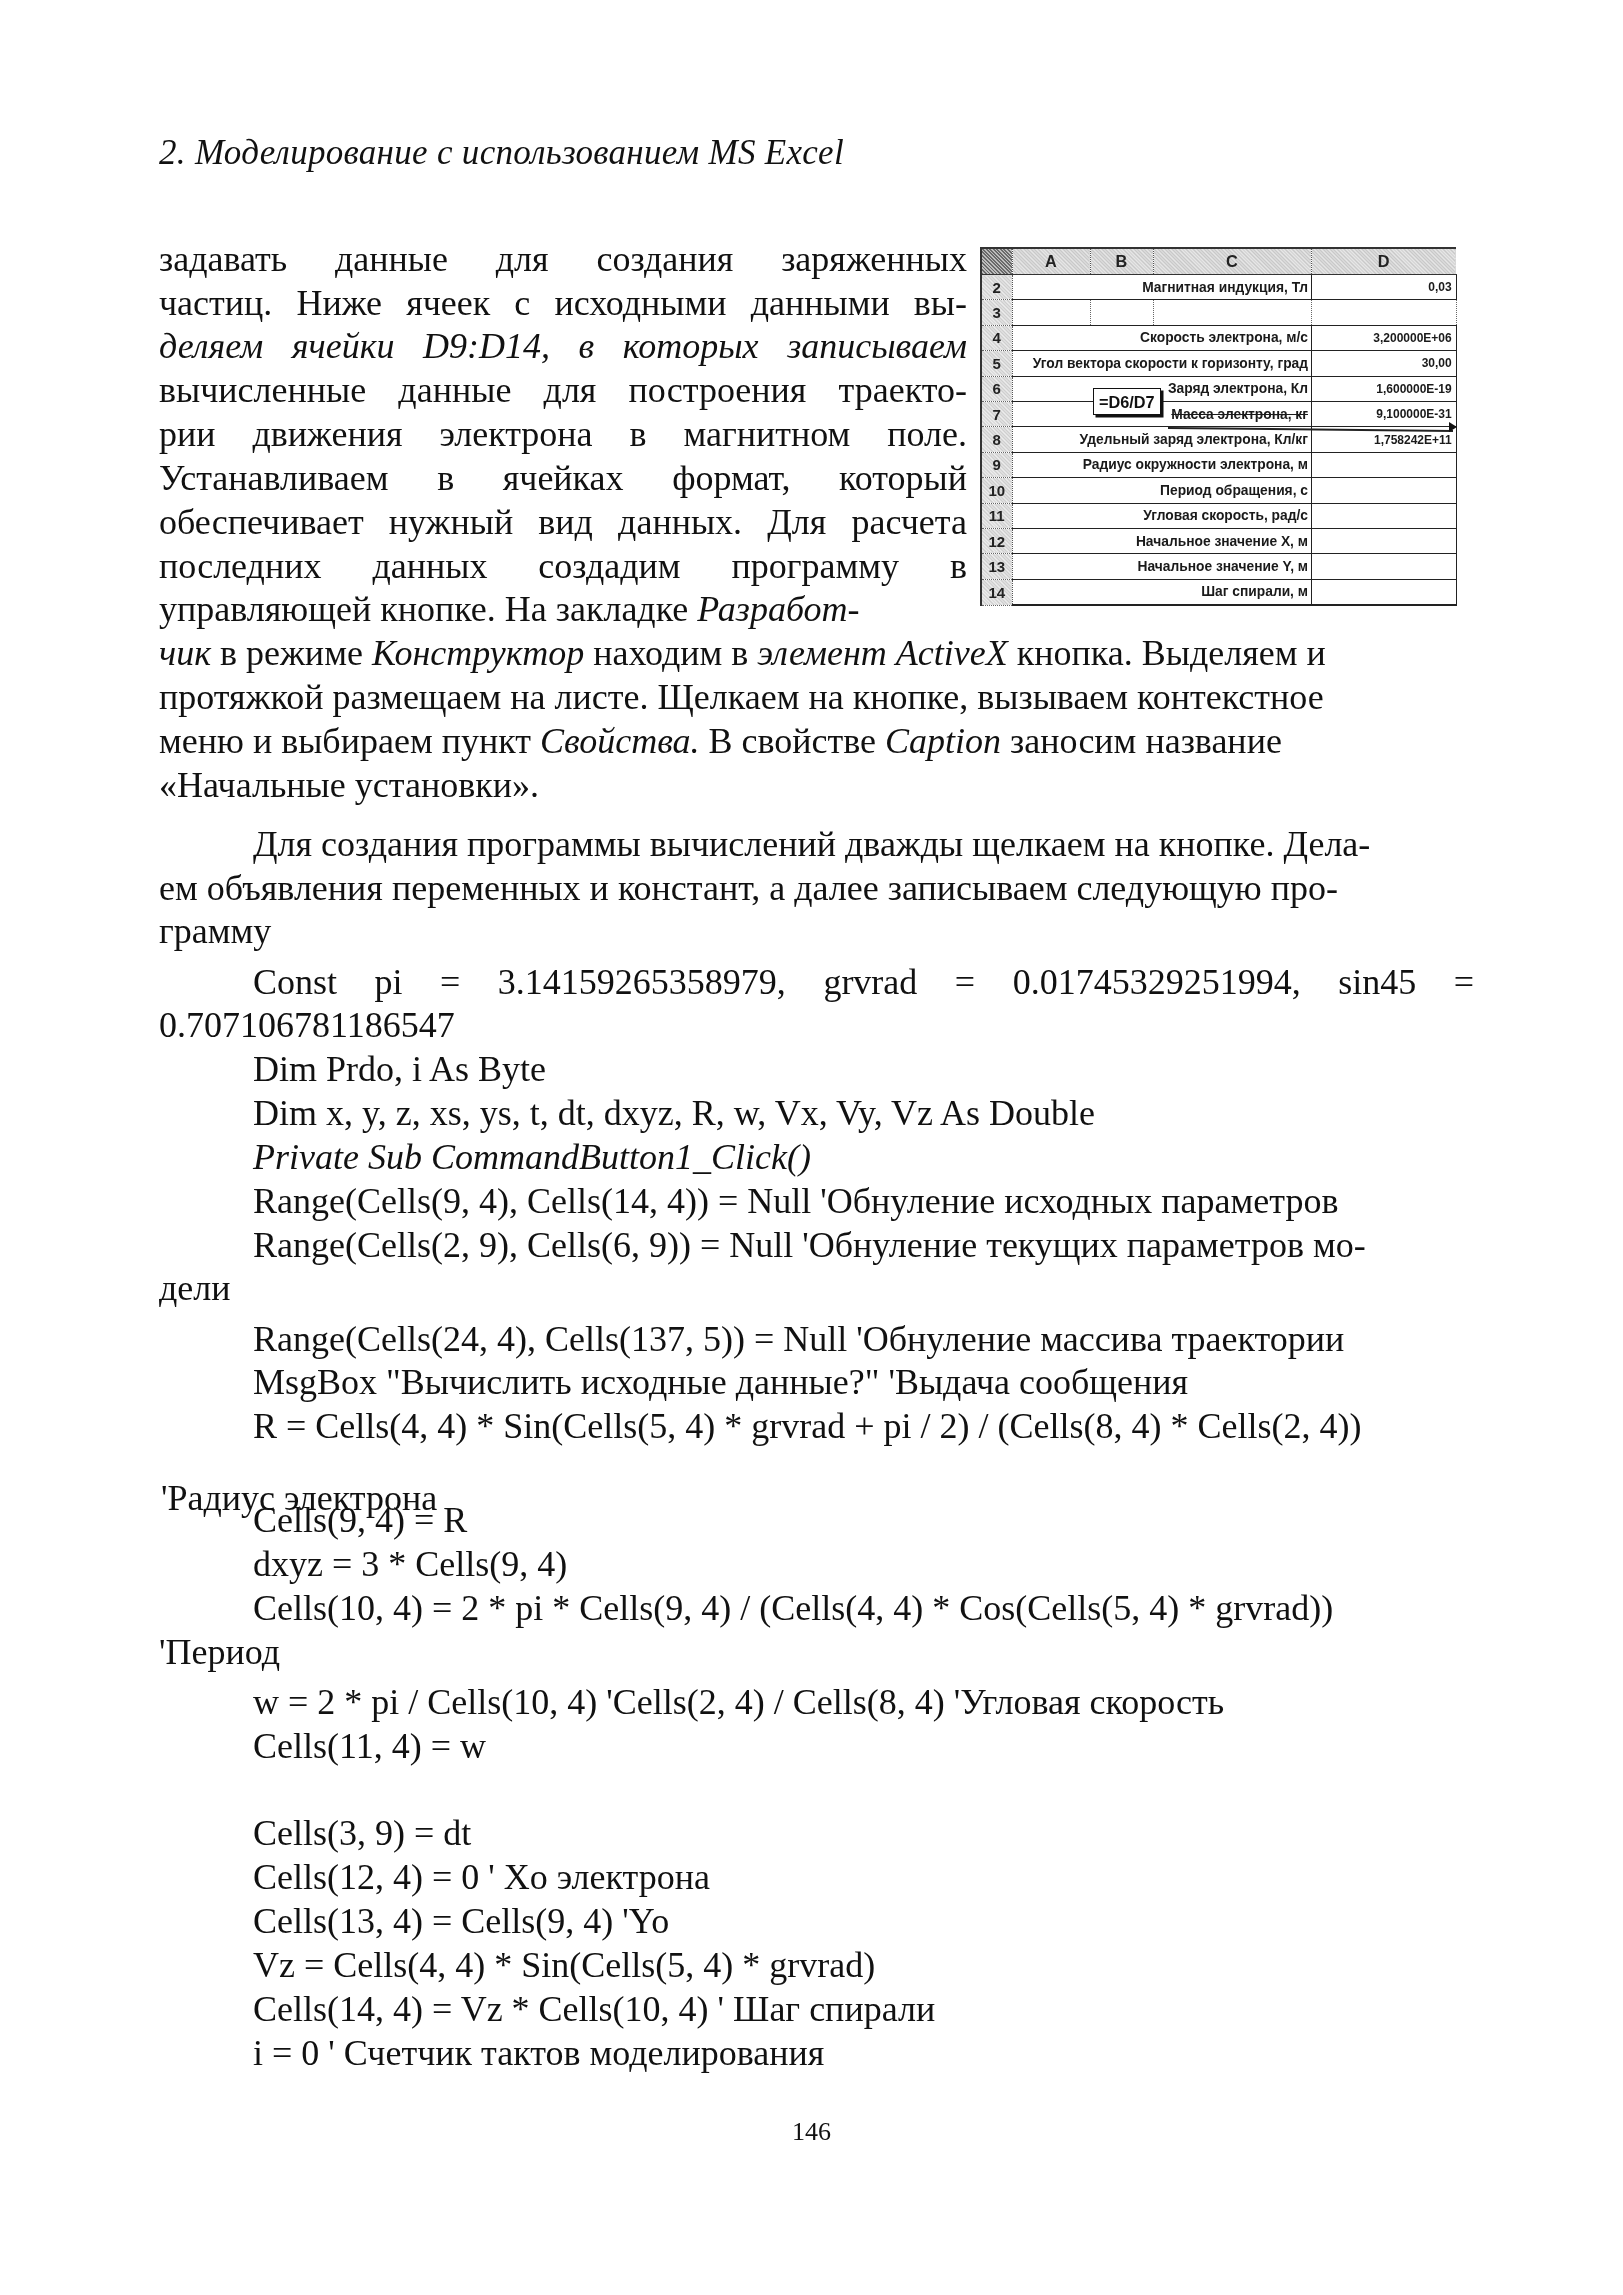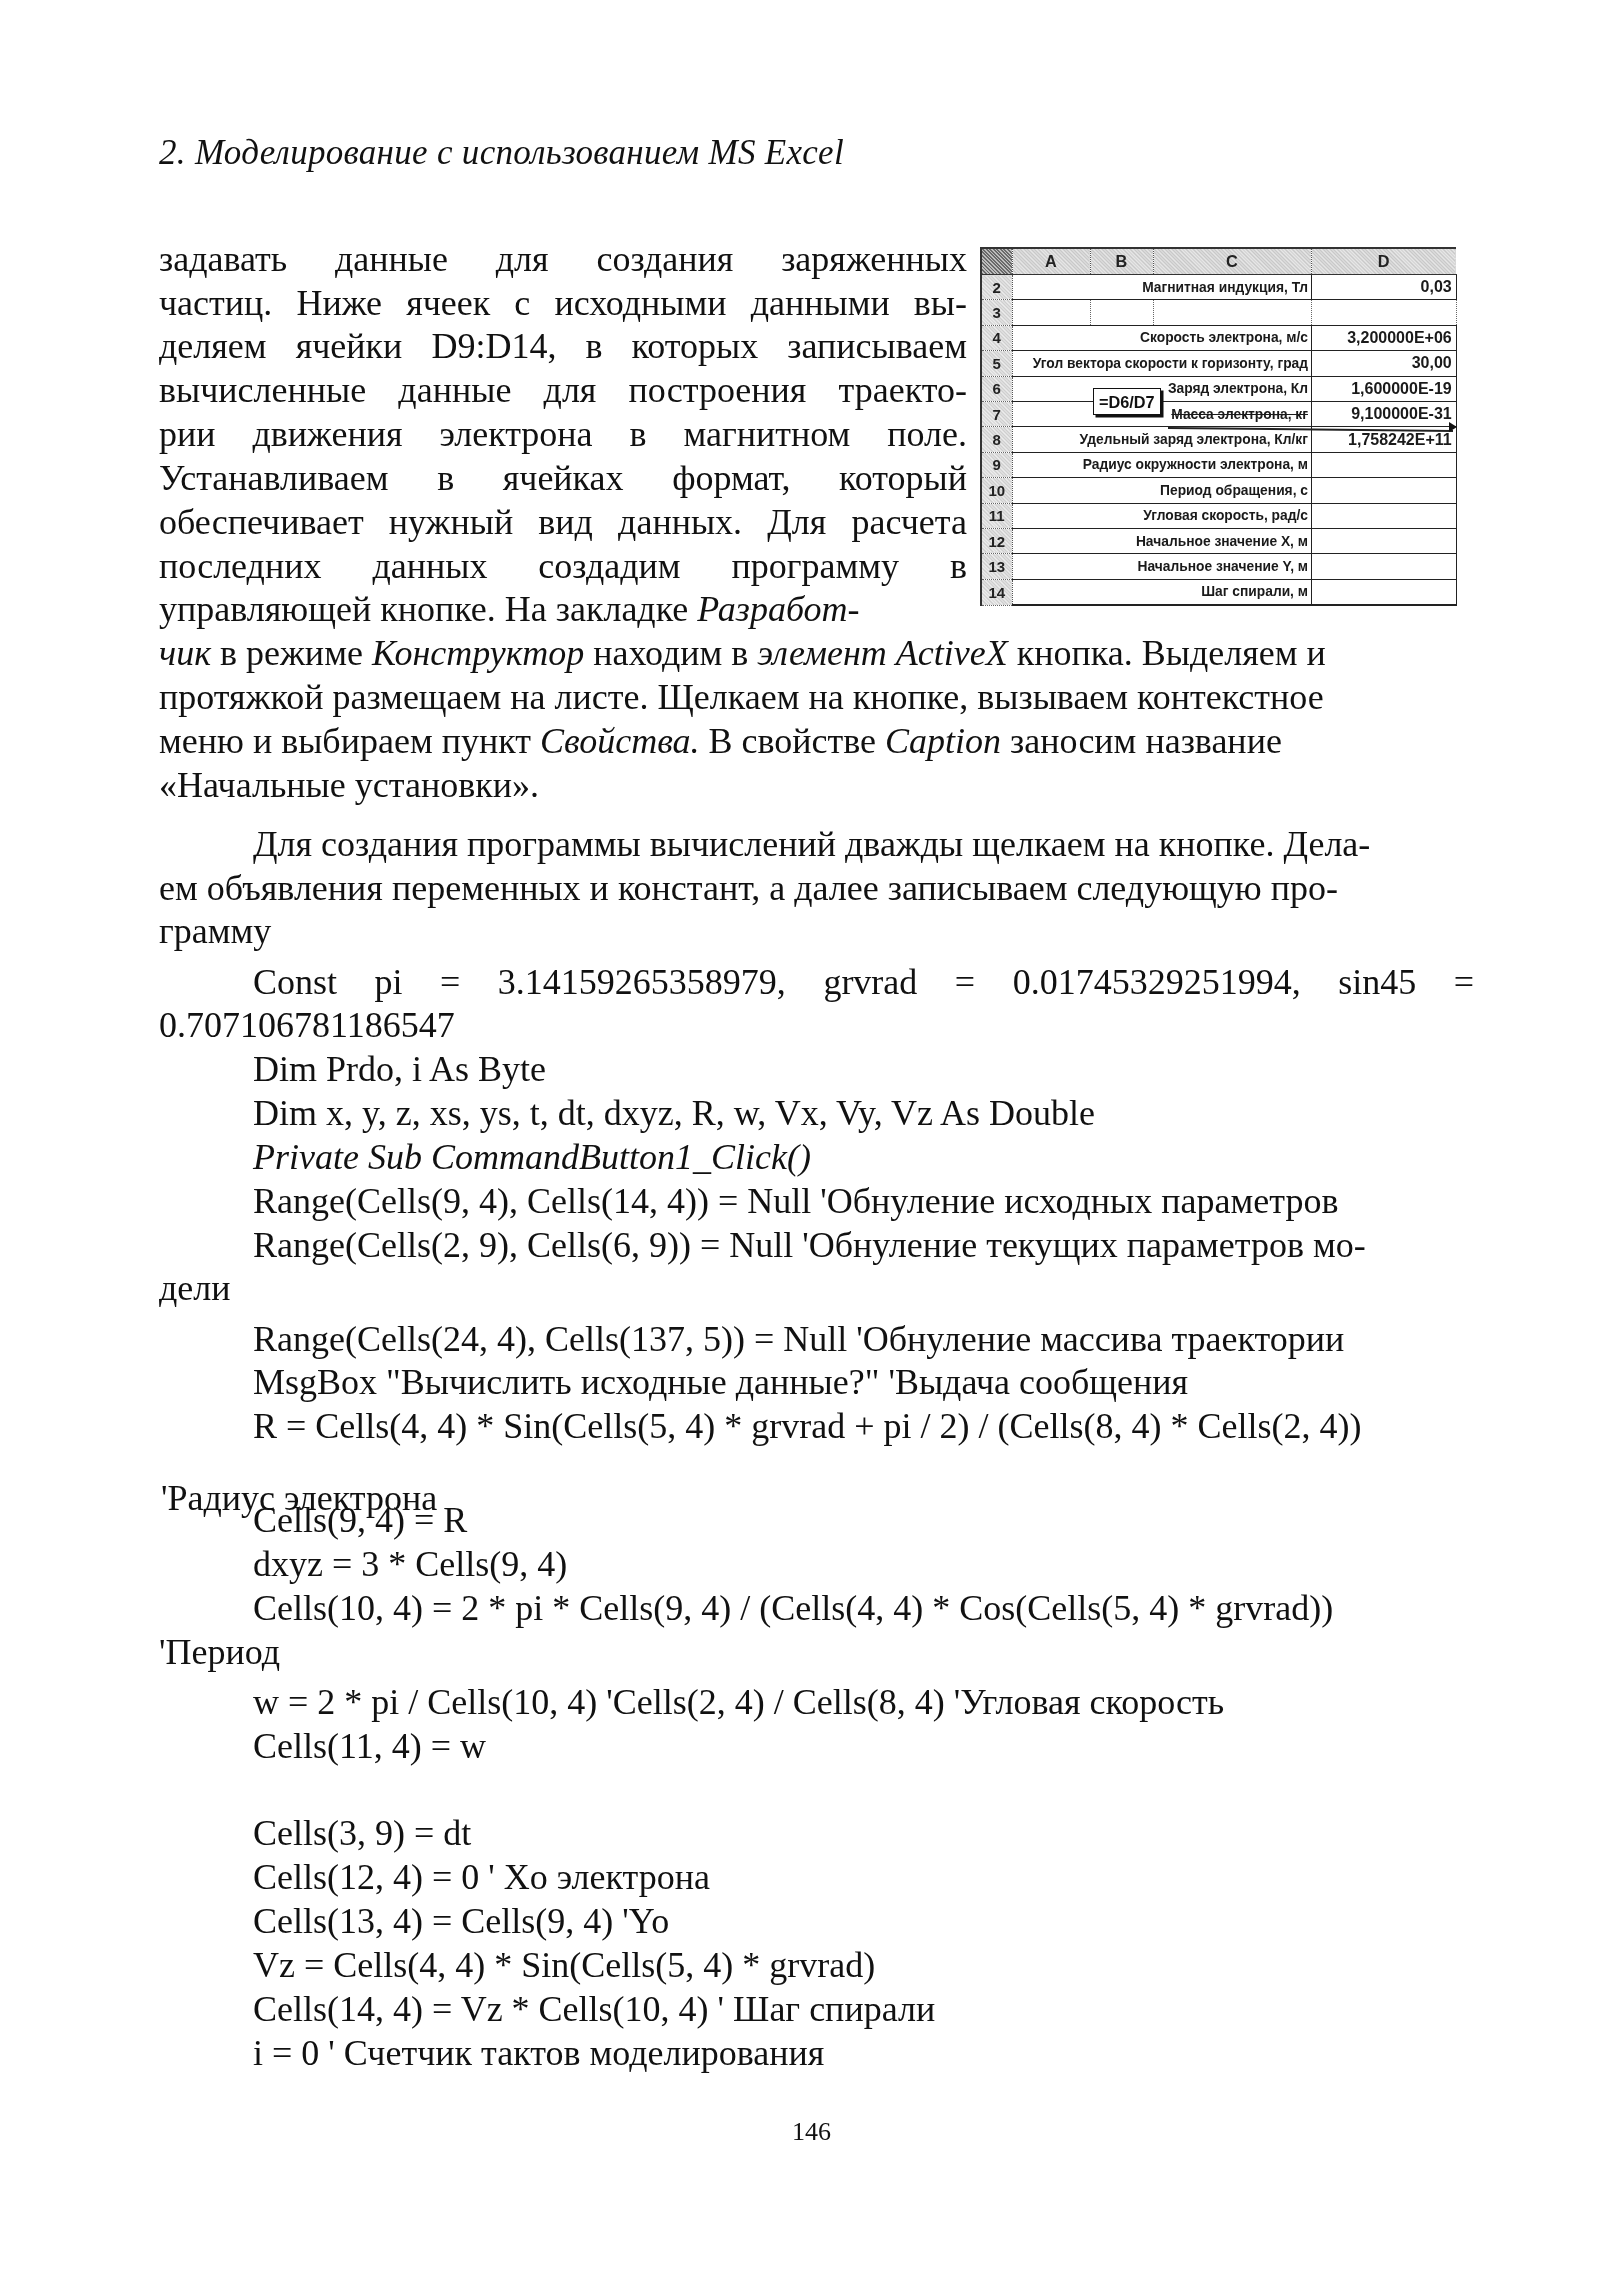--- a/index.html
+++ b/index.html
@@ -56,21 +56,21 @@
     border-left: 2.5px solid #333; border-right: 1.9px dotted #555;
     border-bottom: 1.3px dotted #666;
   }
   .sheet td.label {
     text-align: right; font-size: 13.8px; font-weight: bold; color: #1a1a1a;
     padding-right: 2.5px;
     border-right: 1.9px solid #222;
     border-bottom: 1.9px solid #222;
   }
   .sheet td.value {
-    text-align: right; font-size: 16px; font-weight: bold; color: #1a1a1a;
+    text-align: right; font-size: 12px; font-weight: bold; color: #1a1a1a;
     padding-right: 3.8px;
     border-right: 1.9px solid #222;
     border-bottom: 1.9px solid #222;
   }
   .sheet tr.blank td.a { border-right: 1.3px dotted #666; border-bottom: 1.9px solid #222; }
   .sheet tr.blank td.b { border-right: 1.3px dotted #666; border-bottom: 1.9px solid #222; }
   .sheet tr.blank td.c { border-right: 1.3px dotted #666; border-bottom: 1.9px solid #222; }
   .sheet tr.blank td.d { border-right: 1.3px dotted #666; border-bottom: 1.9px solid #222; }
   .sheet tr.last td.label, .sheet tr.last td.value { border-bottom: 2.5px solid #222; }
   .sheet .strike { text-decoration: line-through; }
@@ -186,21 +186,21 @@
     </tbody>
       </table>
 
     <div class="callout">=D6/D7</div>
     <div class="callout-line"></div>
     <div class="callout-arrow"></div>
   </div>
 
   <div class="line justify" style="left:159px; top:237px; width:808px;">задавать данные для создания заряженных</div>
   <div class="line justify" style="left:159px; top:281px; width:808px;">частиц. Ниже ячеек с исходными данными вы-</div>
-  <div class="line justify" style="left:159px; top:324px; width:808px;">деляем ячейки D9:D14, в которых записываем</div>
+  <div class="line justify" style="left:159px; top:324px; width:808px;font-style:italic;">деляем ячейки D9:D14, в которых записываем</div>
   <div class="line justify" style="left:159px; top:368px; width:808px;">вычисленные данные для построения траекто-</div>
   <div class="line justify" style="left:159px; top:412px; width:808px;">рии движения электрона в магнитном поле.</div>
   <div class="line justify" style="left:159px; top:456px; width:808px;">Устанавливаем в ячейках формат, который</div>
   <div class="line justify" style="left:159px; top:500px; width:808px;">обеспечивает нужный вид данных. Для расчета</div>
   <div class="line justify" style="left:159px; top:544px; width:808px;">последних данных создадим программу в</div>
 
   <div class="line" style="left:159px; top:587px; width:808px;">
     <span>управляющей кнопке. На закладке </span><span class="it">Разработ-</span>
   </div>
 

